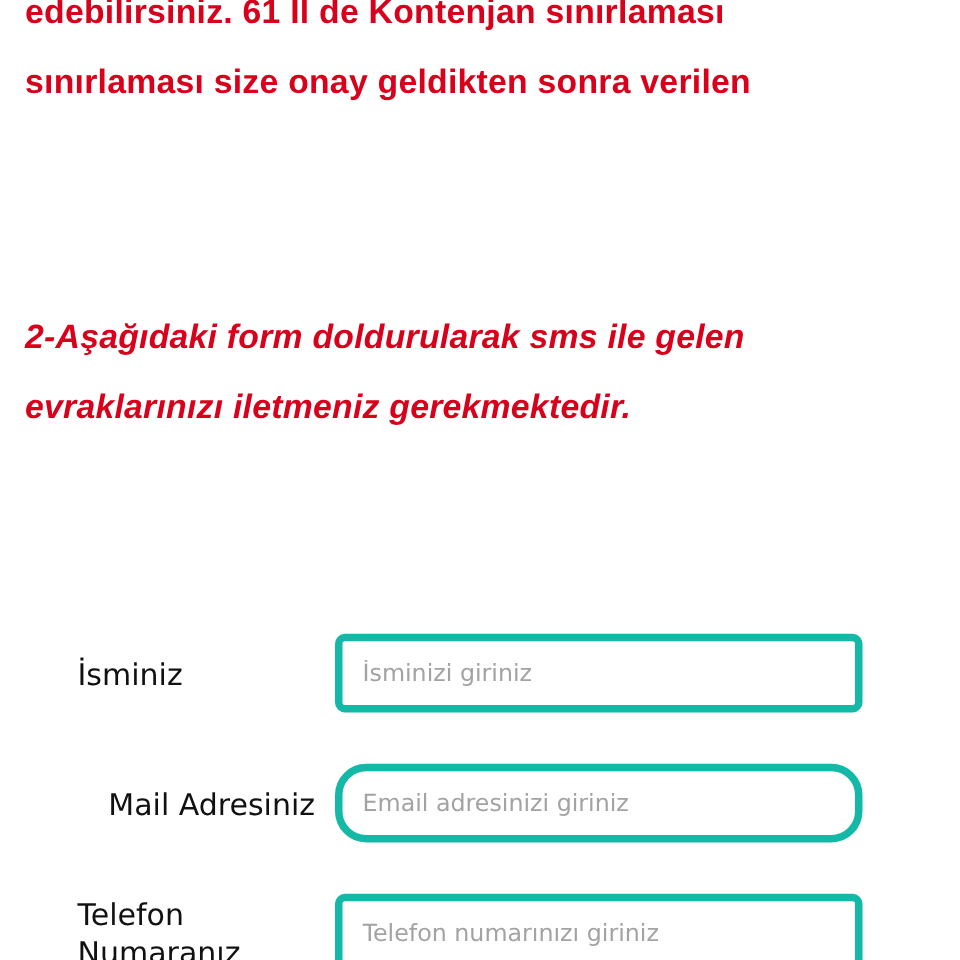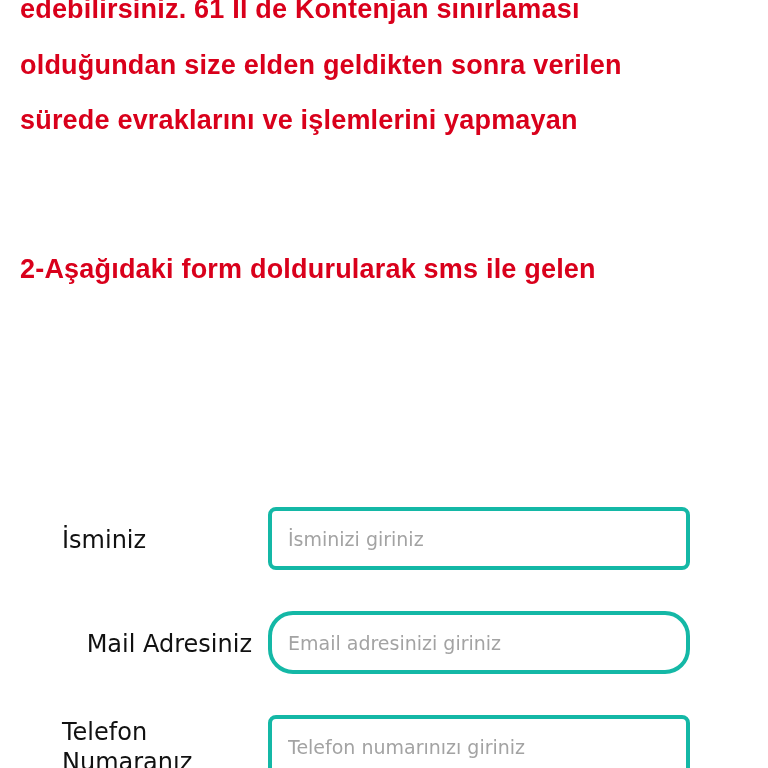--- a/index.html
+++ b/index.html
@@ -33,20 +33,21 @@
       white-space: nowrap;
     }
     .notice-2 {
       position: absolute;
       left: 20px;
       top: 242px;
       width: 740px;
       color: #d9001b;
       font-family: "Liberation Sans", sans-serif;
       font-weight: bold;
+      font-style: italic;
       font-size: 27px;
       line-height: 55.5px;
       letter-spacing: 0.2px;
     }
     .notice-2 .line {
       display: block;
       white-space: nowrap;
     }
     .form {
       position: absolute;
@@ -68,46 +69,46 @@
       font-family: "DejaVu Sans", sans-serif;
       font-size: 24px;
       line-height: 30px;
     }
     .form-input {
       position: absolute;
       left: 268px;
       width: 422px;
       height: 63px;
       box-sizing: border-box;
-      border: 4px solid #14b8a6;
+      border: 6px solid #14b8a6;
       border-radius: 8px;
       background: #ffffff;
       padding: 0 16px;
       font-family: "DejaVu Sans", sans-serif;
       font-size: 19px;
       color: #737373;
       outline: none;
     }
     .form-input::placeholder {
       color: #a3a3a3;
     }
   </style>
 </head>
 <body>
 
 <div class="page">
 
   <div class="notice">
     <span class="line">edebilirsiniz. 61 İl de Kontenjan sınırlaması</span>
-    <span class="line">olduğundan size elden geldikten sonra verilen</span>
-    <span class="line">sürede evraklarını ve işlemlerini yapmayan</span>
+    <span class="line">sınırlaması size onay geldikten sonra verilen</span>
   </div>
 
   <div class="notice-2">
     <span class="line">2-Aşağıdaki form doldurularak sms ile gelen</span>
+    <span class="line">evraklarınızı iletmeniz gerekmektedir.</span>
   </div>
 
   <form class="form">
 
     <div class="form-row" style="top:0;">
       <label class="form-label" style="top:525px;" for="f-name">İsminiz</label>
       <input id="f-name" class="form-input" type="text" style="top: 507px;" placeholder="İsminizi giriniz">
     </div>
 
     <div class="form-row" style="top:0;">

